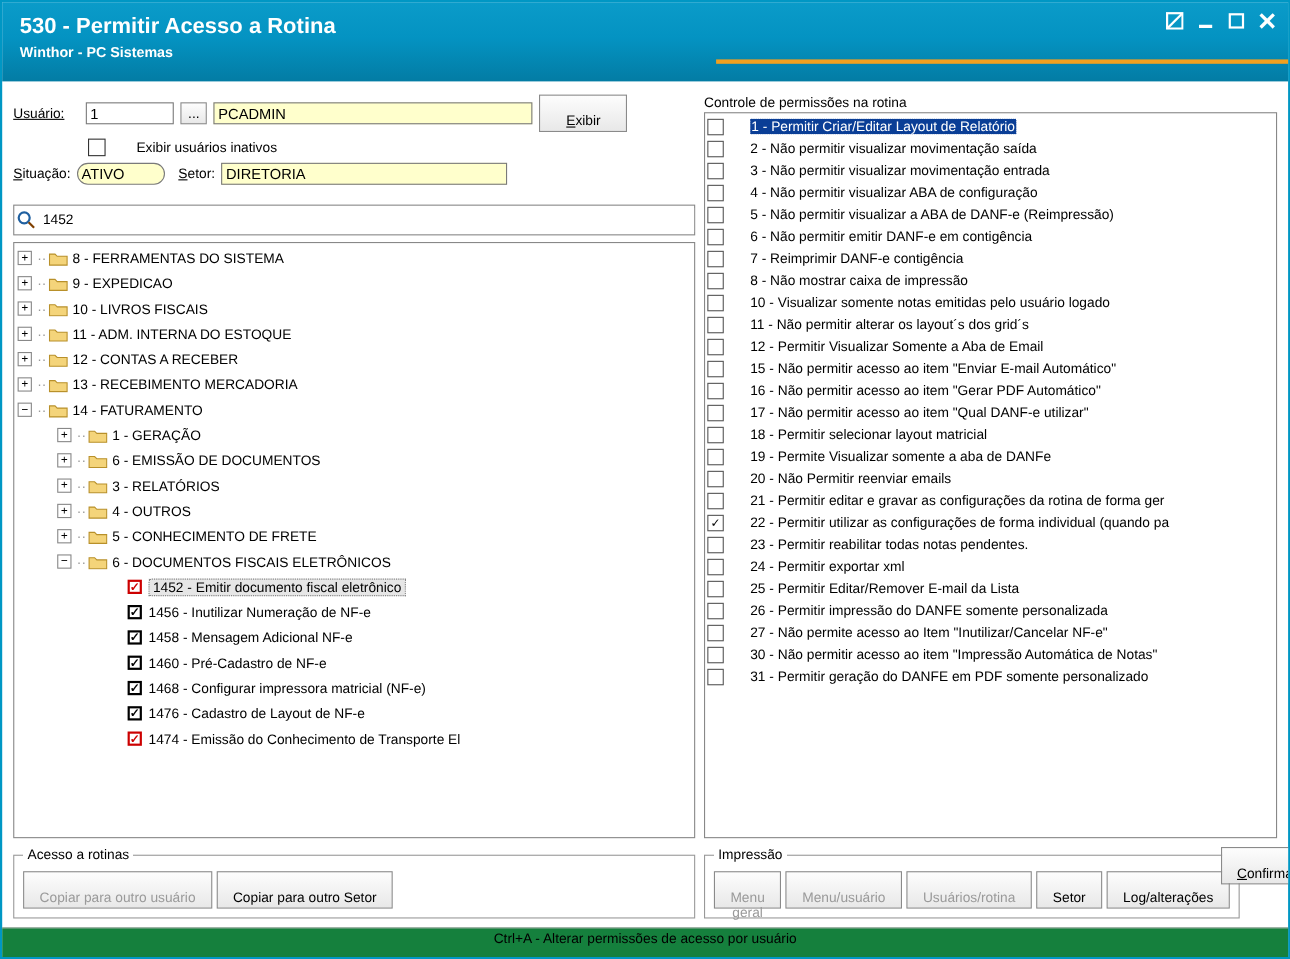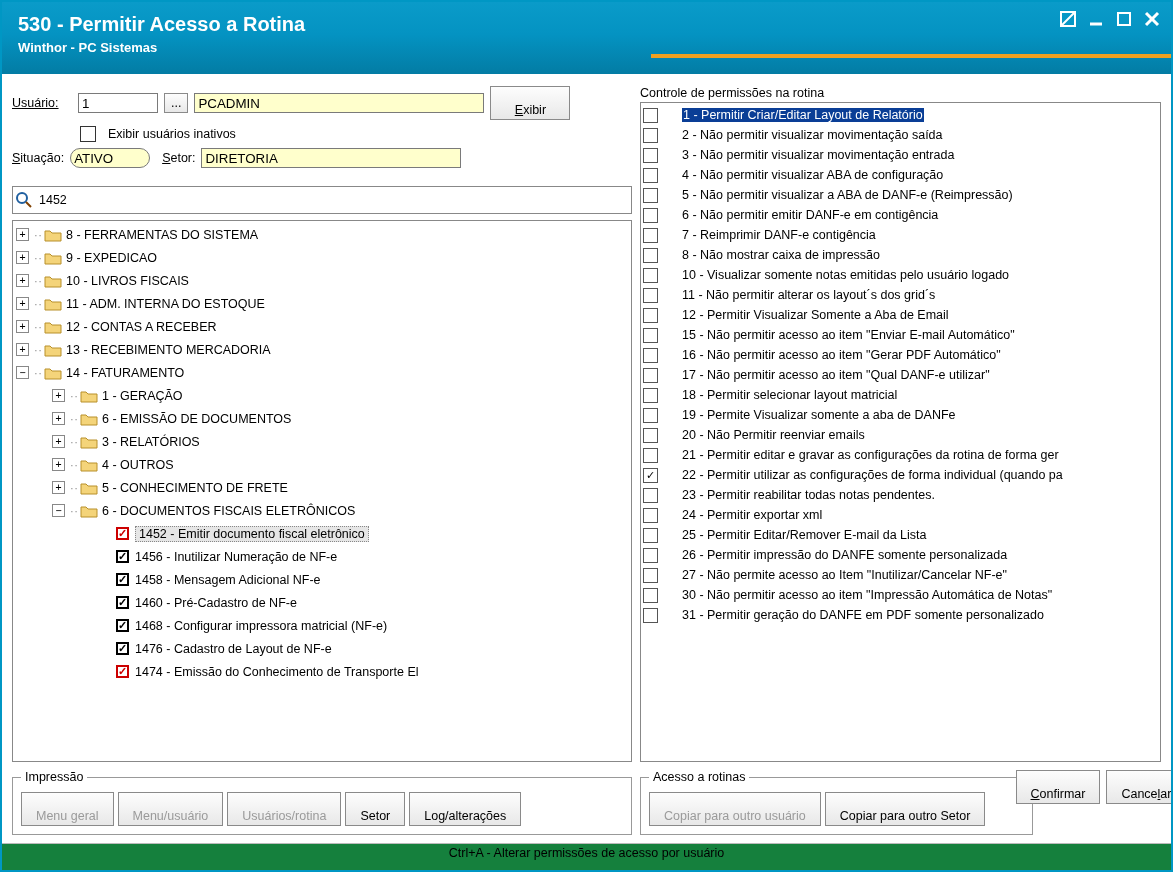--- a/index.html
+++ b/index.html
@@ -89,21 +89,21 @@
       <div class="top-left">
         <div class="fieldrow">
           <span class="userlabel"><u>Usuário:</u></span>
           <input class="input" style="width: 80px;" value="1">
           <button class="btn small">...</button>
           <input class="input ro" style="width: 290px;" readonly="" value="PCADMIN">
           <button class="btn" style="width:80px"><u>E</u>xibir</button>
         </div>
         <div class="fieldrow" style="padding-left:68px;">
           <span class="chk"></span>
-          <span style="margin-left:6px">Exibir usuários inativos</span>
+          <span style="margin-left:22px">Exibir usuários inativos</span>
         </div>
         <div class="fieldrow">
           <span><u>S</u>ituação:</span>
           <input class="input ro" style="width: 80px; border-radius: 10px;" readonly="" value="ATIVO">
           <span style="margin-left:6px"><u>S</u>etor:</span>
           <input class="input ro" style="width: 260px;" readonly="" value="DIRETORIA">
         </div>
         <div style="height:6px"></div>
         <div class="searchrow">
           <span class="mag">
@@ -435,37 +435,37 @@
             </div>
             <div class="perm-item">
               <span class="pchk"></span>
               <span class="ptxt">31 - Permitir geração do DANFE em PDF somente personalizado</span>
             </div>
           </div>
       </div>
     </div>
 
     <div class="groups-row">
+      <fieldset>
+        <legend>Acesso a rotinas</legend>
+        <div class="btnrow" id="acc-btns">
+            <button class="btn dis" style="height: 30px;">Copiar para outro usuário</button>
+            <button class="btn" style="height: 30px;">Copiar para outro Setor</button>
+          </div>
+      </fieldset>
       <fieldset>
         <legend>Impressão</legend>
         <div class="btnrow" id="imp-btns">
             <button class="btn dis" style="height: 30px;">Menu geral</button>
             <button class="btn dis" style="height: 30px;">Menu/usuário</button>
             <button class="btn dis" style="height: 30px;">Usuários/rotina</button>
             <button class="btn" style="height: 30px;">Setor</button>
             <button class="btn" style="height: 30px;">Log/alterações</button>
           </div>
       </fieldset>
-      <fieldset>
-        <legend>Acesso a rotinas</legend>
-        <div class="btnrow" id="acc-btns">
-            <button class="btn dis" style="height: 30px;">Copiar para outro usuário</button>
-            <button class="btn" style="height: 30px;">Copiar para outro Setor</button>
-          </div>
-      </fieldset>
       <div class="right-actions">
         <button class="btn" style="height:28px"><u>C</u>onfirmar</button>
         <button class="btn" style="height:28px">Cance<u>l</u>ar</button>
       </div>
     </div>
   </div>
 
   <div class="statusbar">Ctrl+A - Alterar permissões de acesso por usuário</div>
 </div>
 

